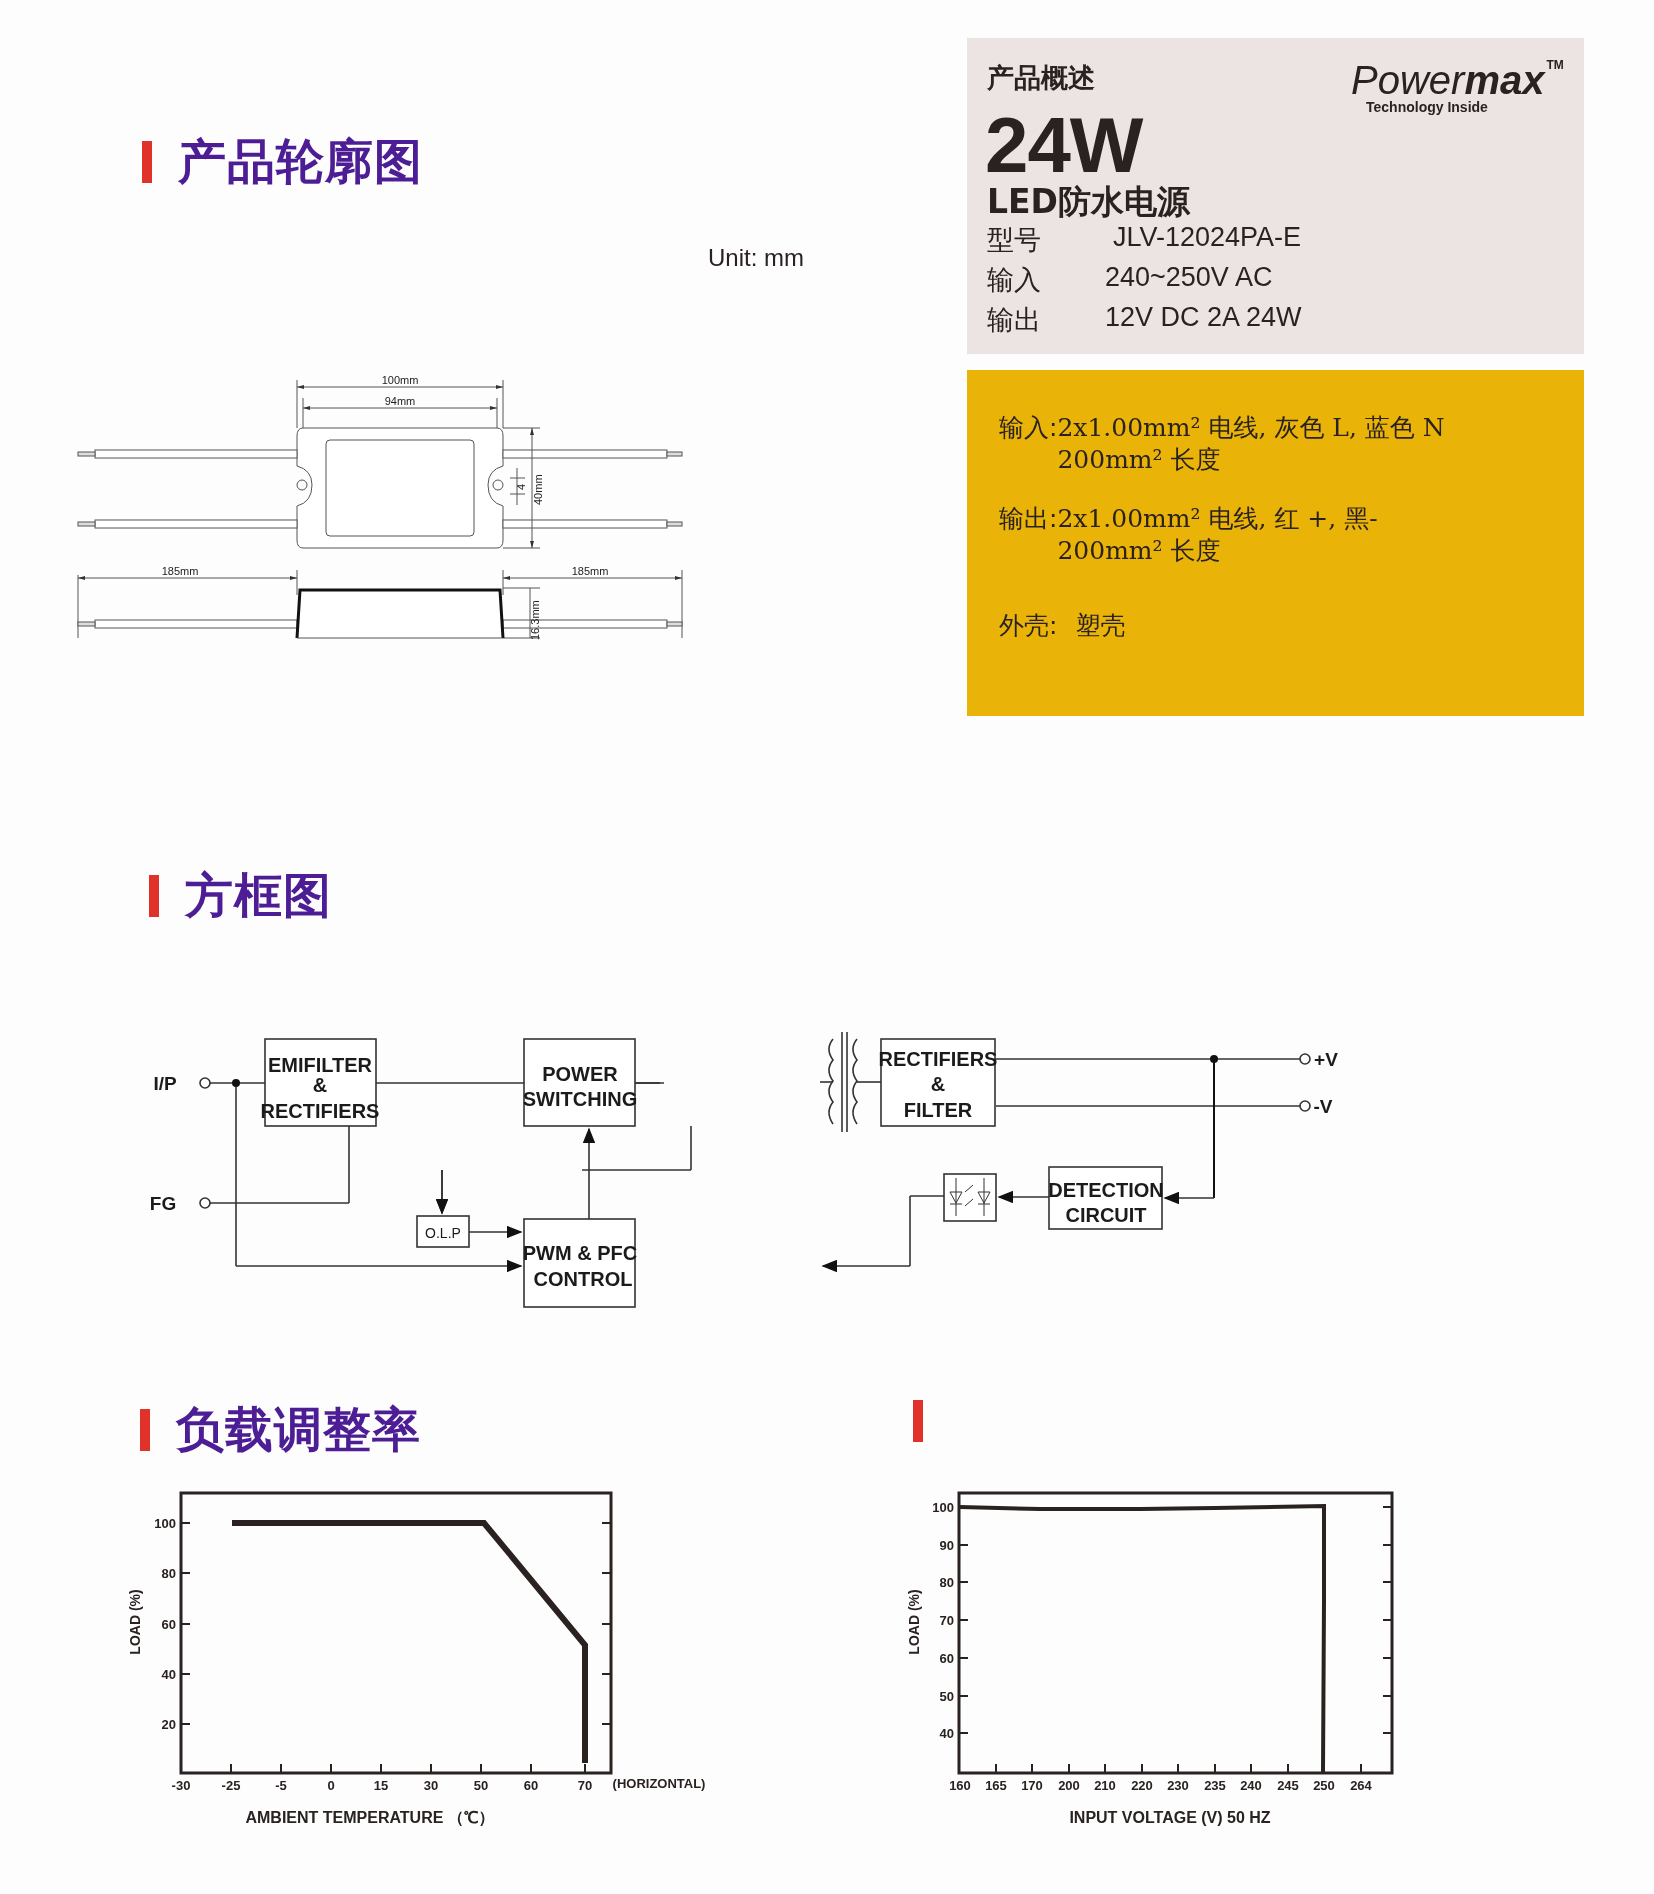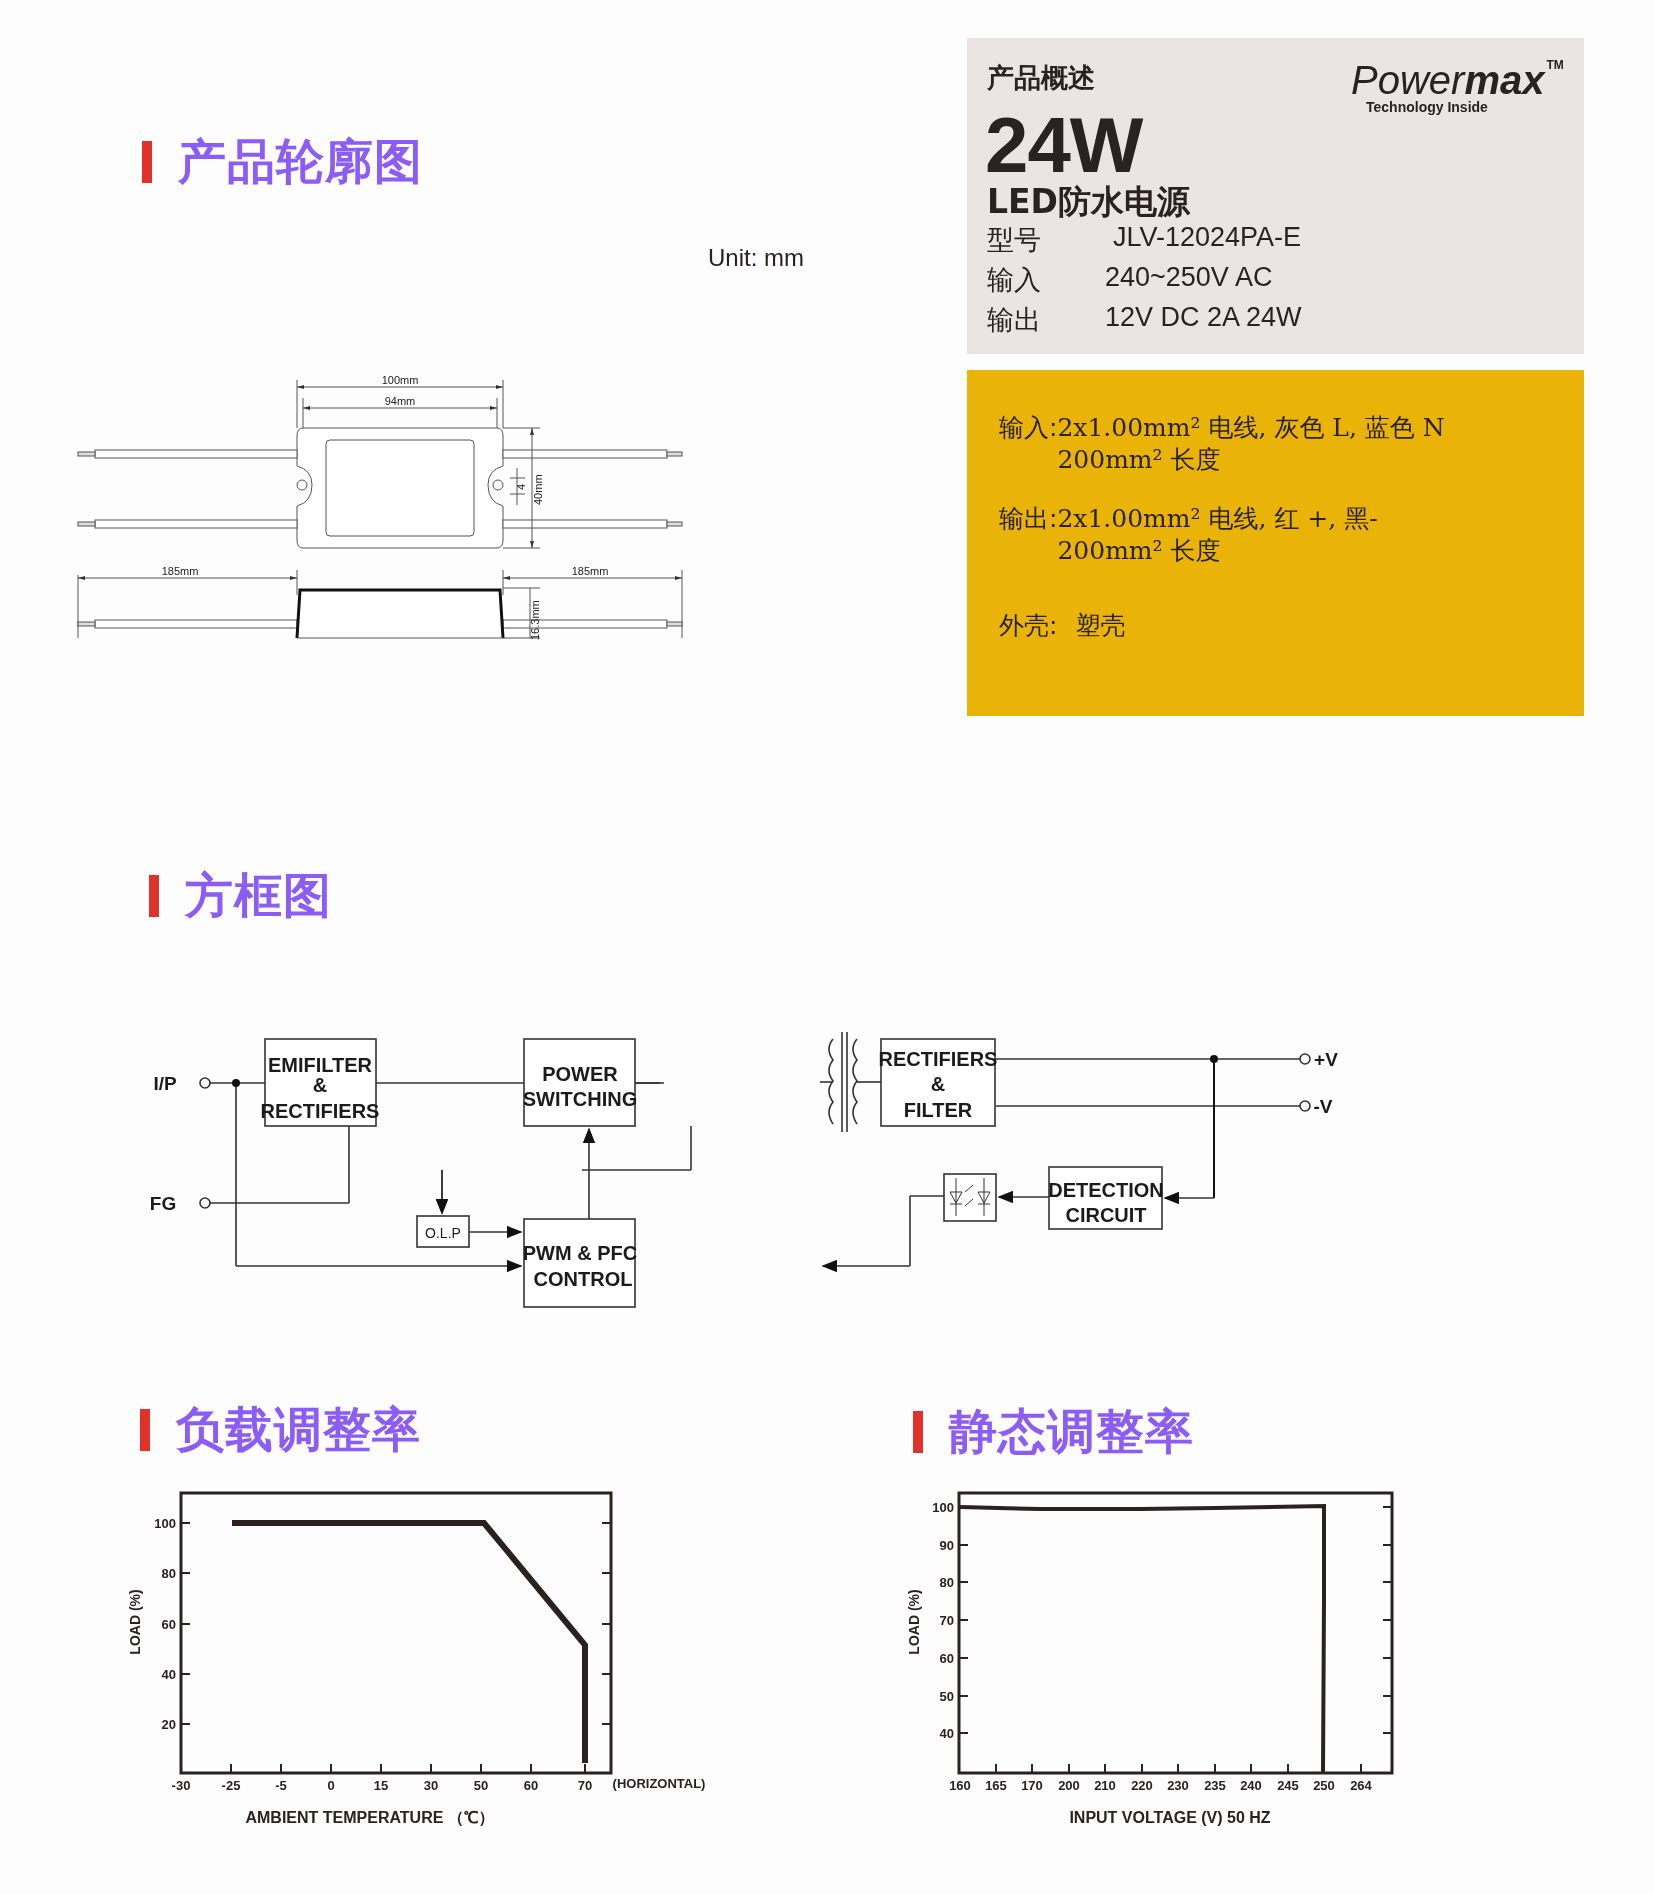--- a/index.html
+++ b/index.html
@@ -1,20 +1,20 @@
 <!DOCTYPE html>
 <html><head>
 <meta charset="utf-8">
 <style>
   html,body{margin:0;padding:0;background:#fdfdfd;}
   body{width:1654px;height:1894px;position:relative;overflow:hidden;font-family:"DejaVu Sans","Liberation Sans",sans-serif;color:#2a2220;}
   .abs{position:absolute;}
   .sec-title{position:absolute;display:flex;align-items:center;}
   .sec-bar{width:10px;height:42px;background:#e0312b;margin-right:26px;}
-  .sec-text{font-size:48px;font-weight:bold;color:#8b5cf6;letter-spacing:1px;}
+  .sec-text{font-size:48px;font-weight:bold;color:#4c1d95;letter-spacing:1px;}
   .unit{font-family:"Liberation Sans",sans-serif;font-size:24px;color:#2a2220;}
   .panel-top{left:967px;top:38px;width:617px;height:316px;background:#ebe4e2;}
   .panel-bot{left:967px;top:370px;width:617px;height:346px;background:#eab308;}
   .p-label{font-size:27px;font-weight:bold;color:#2a2220;}
   .big-watt{font-family:"Liberation Sans",sans-serif;font-weight:bold;font-size:78px;color:#2a2220;letter-spacing:-1px;}
   .prod-name{font-size:33px;font-weight:bold;color:#2a2220;}
   .spec-row{font-size:27px;color:#2a2220;display:flex;gap:28px;}
   .spec-key{width:90px;}
   .spec-val{font-family:"Liberation Sans",sans-serif;}
   .logo-main{font-family:"Liberation Sans",sans-serif;font-size:40px;font-style:italic;color:#2a2220;}
@@ -303,21 +303,20 @@
     <text x="411" y="310">60</text>
     <text x="465" y="310">70</text>
     <text x="539" y="308">(HORIZONTAL)</text>
   </g>
   <text x="250" y="343" font-weight="bold" font-size="16" fill="#2a2220" text-anchor="middle">AMBIENT TEMPERATURE （℃）</text>
   <text x="0" y="0" font-weight="bold" font-size="14" fill="#2a2220" text-anchor="middle" transform="translate(20,142) rotate(-90)">LOAD (%)</text>
 </svg>
 
 <div class="sec-title" style="left:913px;top:1400px;">
   <div class="sec-bar"></div>
-  <div class="sec-text">静态调整率</div>
 </div>
 
 <svg class="abs" style="left:890px;top:1480px;" width="560" height="360" viewBox="0 0 560 360">
   <rect x="69" y="13" width="433" height="280" fill="none" stroke="#2a2220" stroke-width="3"></rect>
   <g stroke="#2a2220" stroke-width="2">
     <line x1="69" y1="27" x2="78" y2="27"></line>
       <line x1="493" y1="27" x2="502" y2="27"></line>
     <line x1="69" y1="65" x2="78" y2="65"></line>
       <line x1="493" y1="65" x2="502" y2="65"></line>
     <line x1="69" y1="102" x2="78" y2="102"></line>

